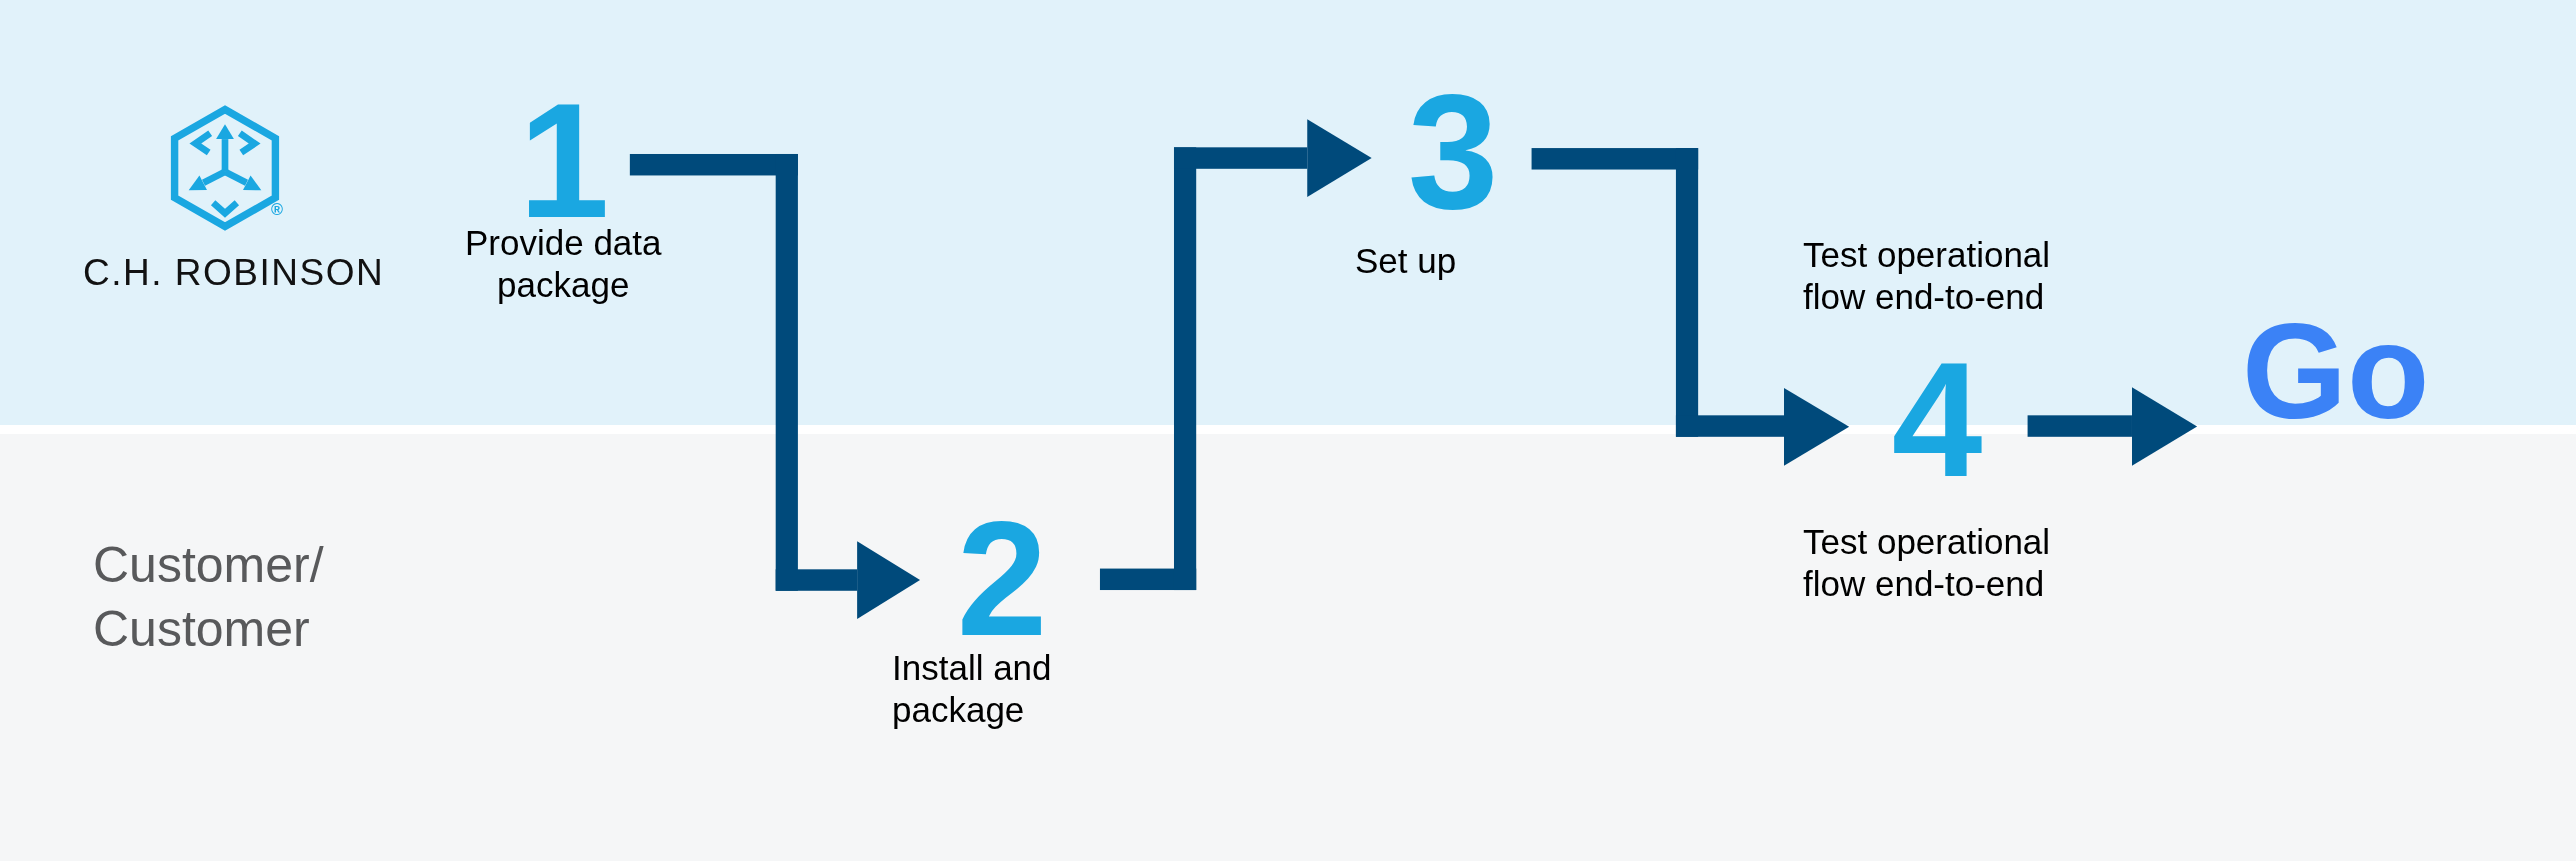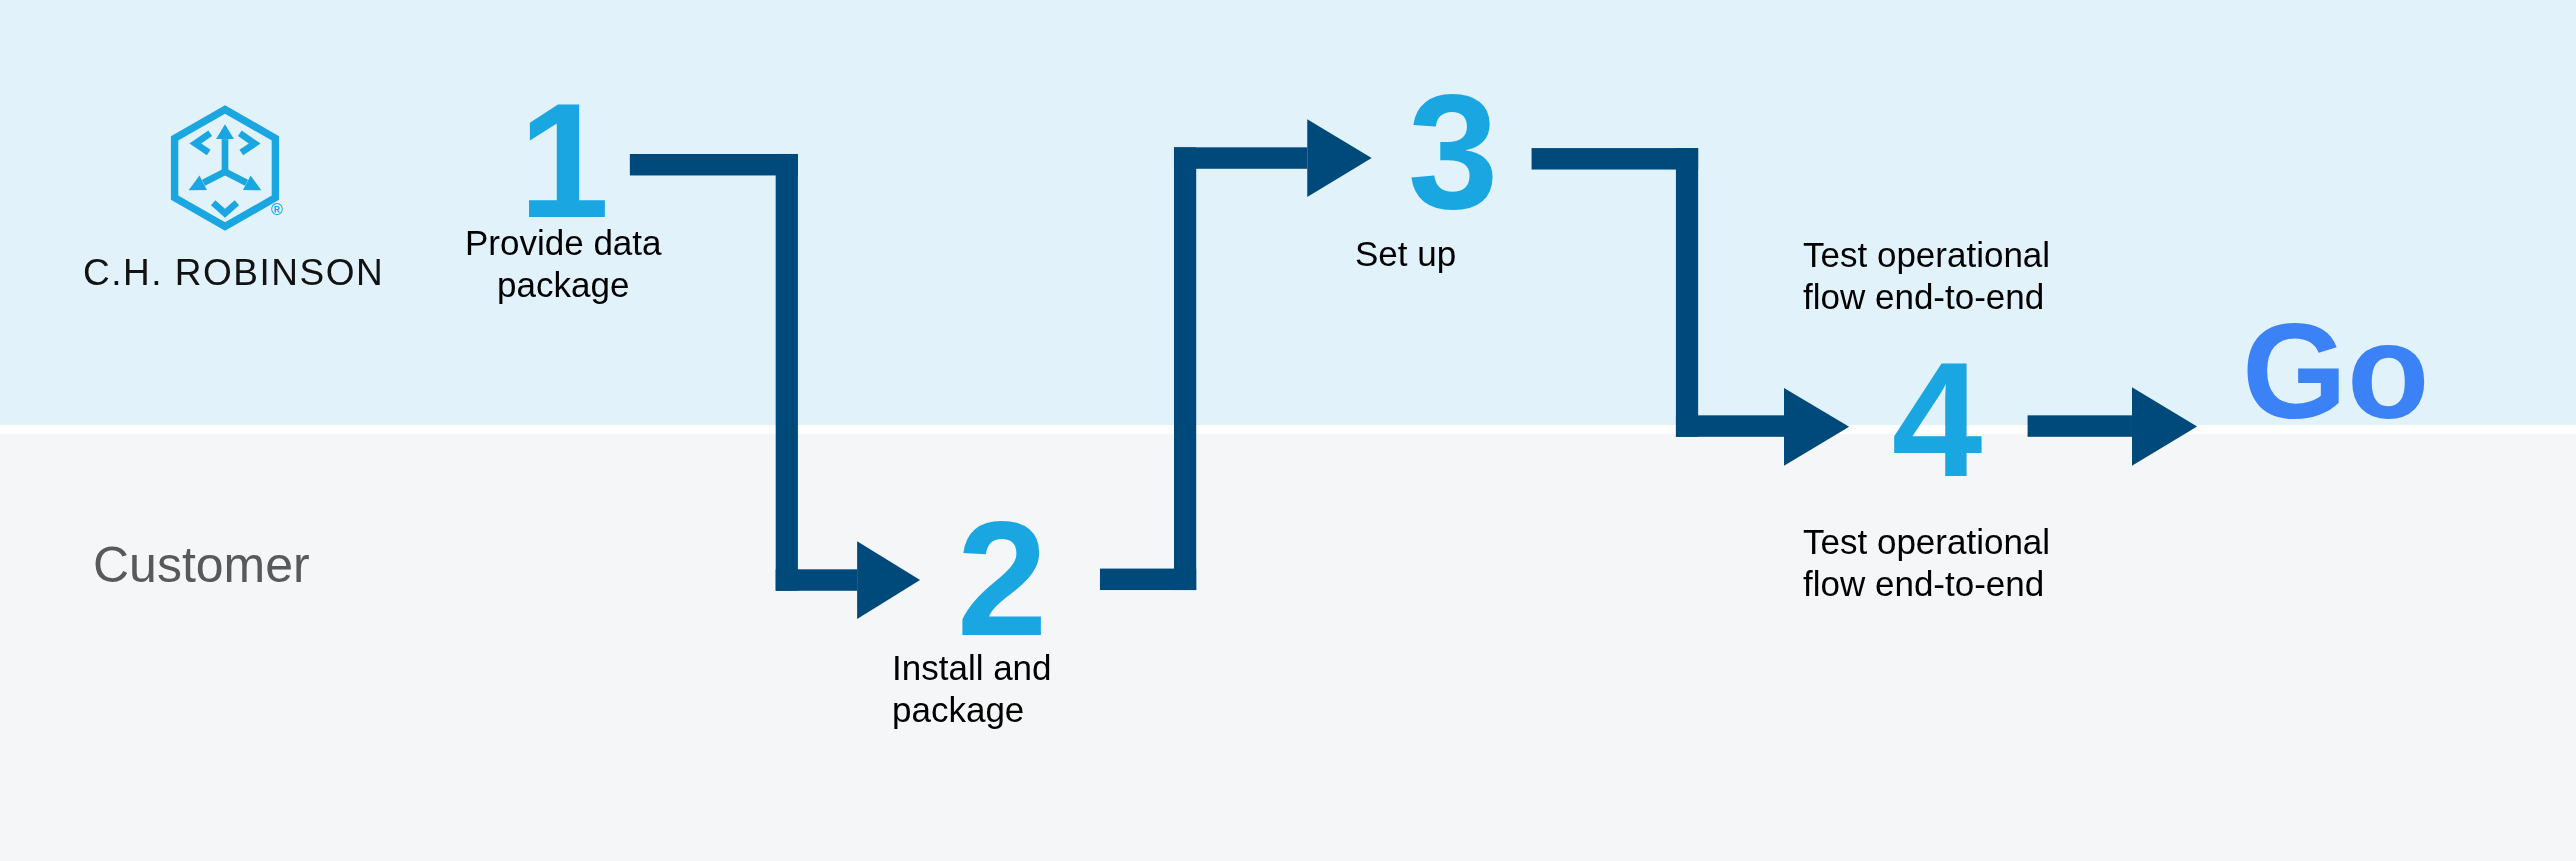--- a/index.html
+++ b/index.html
@@ -39,21 +39,21 @@
   .num-3 { left: 1401px; top: 70px;  }
   .num-4 { left: 1885px; top: 338px; }
 
   .step-label {
     position: absolute;
     font-size: 35px; line-height: 42px; color: #000000;
   }
   .step-label span { display: block; white-space: nowrap; }
   .label-1  { left: 465px;  top: 222px; text-align: center; }
   .label-2  { left: 892px; top: 647px; }
-  .label-3  { left: 1355px; top: 233px; }
+  .label-3  { left: 1355px; top: 240px; }
   .label-4a { left: 1803px; top: 234px; }
   .label-4b { left: 1803px; top: 521px; }
 
   .customer-label {
     position: absolute; left: 93px; top: 533px;
     font-size: 50px; line-height: 64px; color: #58595B;
   }
   .customer-label span { display: block; white-space: nowrap; }
 
   .golive {
@@ -85,20 +85,21 @@
     <g fill="#1AA7E1" stroke="none">
       <polygon points="62,46 86,46 74,26"></polygon>
       <polygon points="25,115 39.5,95.2 49.7,114.8"></polygon>
       <polygon points="123,115 108.5,95.2 98.3,114.8"></polygon>
     </g>
   </svg>
   <div class="reg-mark">®</div>
   <div class="wordmark">C.H. ROBINSON</div>
 
   <div class="customer-label">
+    <span>Customer/</span>
     <span>Customer</span>
   </div>
 
   <svg class="connectors" width="2576" height="861" viewBox="0 0 3478 1163">
     <g class="stroke">
       <rect x="850" y="208" width="227" height="29"></rect>
       <rect x="1047" y="208" width="30" height="590"></rect>
       <rect x="1047" y="769" width="110" height="29"></rect>
       <polygon points="1157,731 1157,836 1242,783.5"></polygon>
     </g>

